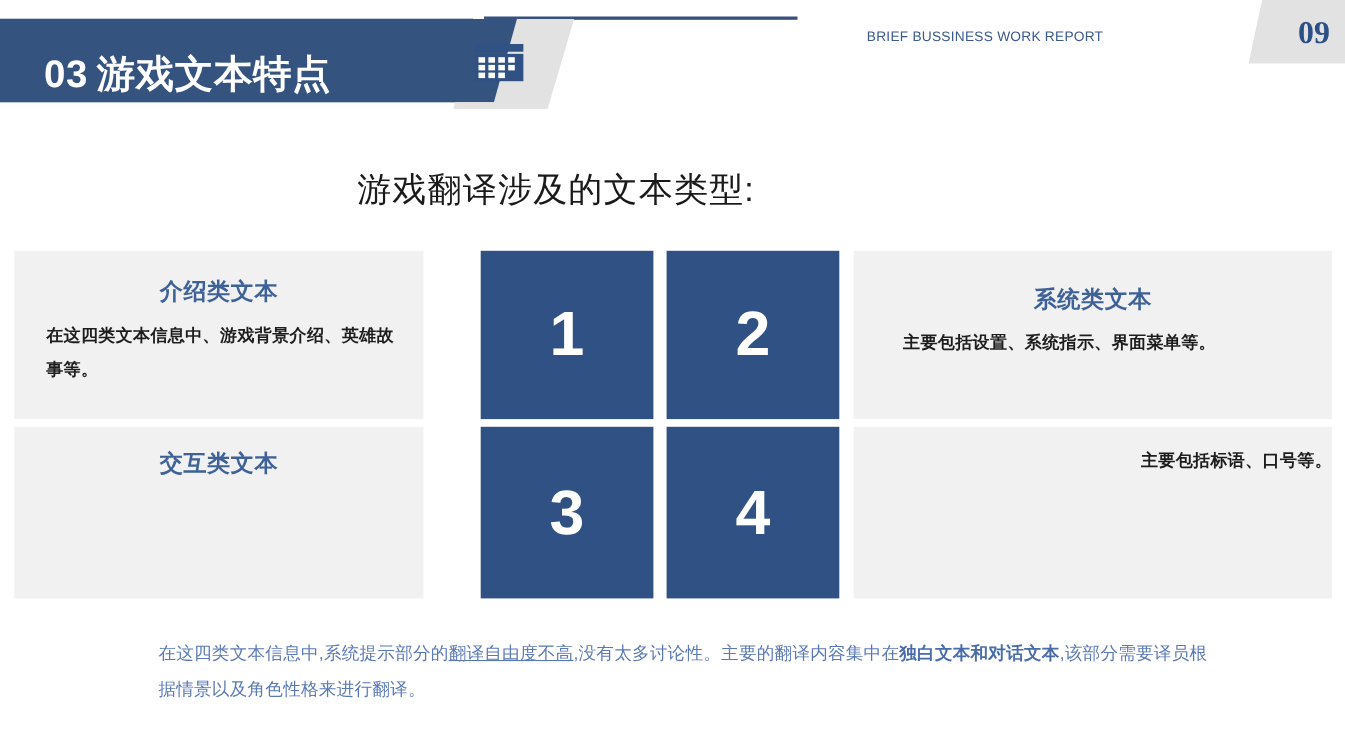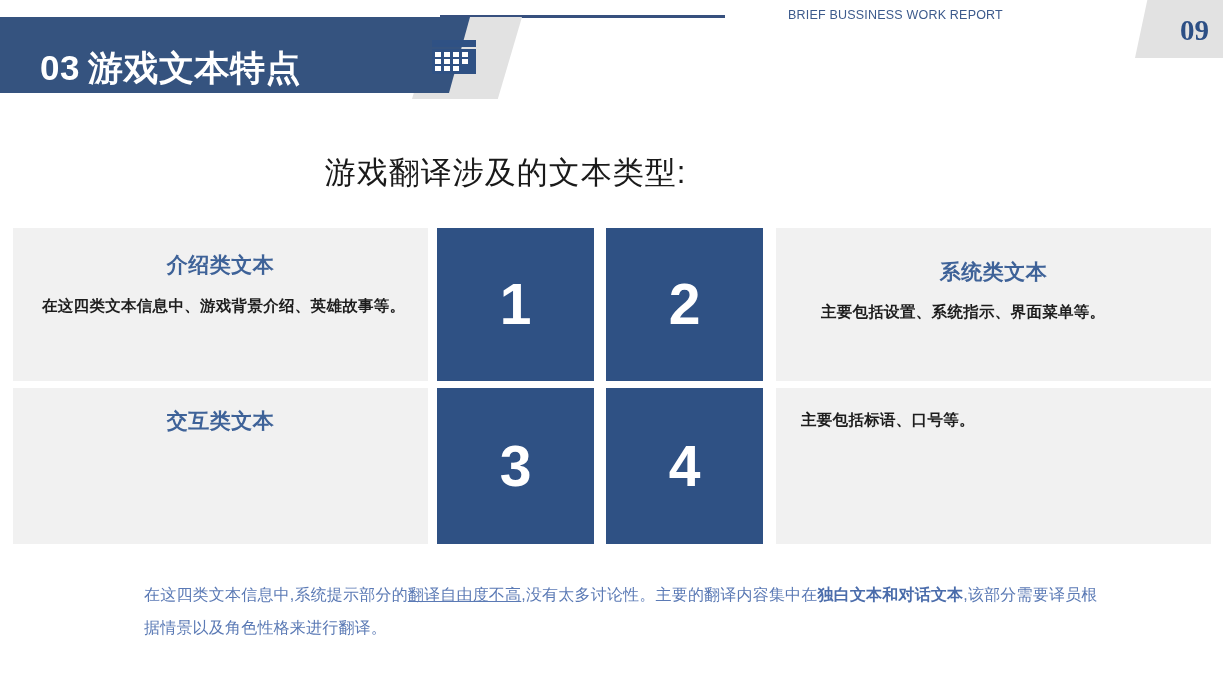--- a/index.html
+++ b/index.html
@@ -69,21 +69,21 @@
   .header-icon {
     position: absolute;
     left: 432px;
     top: 40px;
     width: 44px;
     height: 34px;
   }
   .brand-text {
     position: absolute;
     left: 788px;
-    top: 8px;
+    top: 26px;
     font-size: 12.5px;
     color: #3c5a8c;
     letter-spacing: 0.2px;
     white-space: nowrap;
   }
   .page-badge {
     position: absolute;
     right: 0;
     top: 0;
     width: 88px;
@@ -121,21 +121,21 @@
     top: 228px;
     width: 1198px;
     height: 318px;
   }
   .card {
     position: absolute;
     background: #f1f1f1;
     box-sizing: border-box;
     overflow: hidden;
   }
-  .card-left  { left: 0;     width: 415px; }
+  .card-left  { left: 0;     width: 372px; }
   .card-right { left: 763px; width: 435px; }
   .row-top    { top: 0;      height: 153px; }
   .row-bottom { top: 160px;  height: 156px; }
 
   .card-title {
     font-size: 21px;
     font-weight: bold;
     color: #3e6298;
     text-align: center;
     letter-spacing: 0.5px;
@@ -147,21 +147,21 @@
     line-height: 31px;
     letter-spacing: 0.3px;
   }
   .c1 .card-title { margin-top: 23px; }
   .c1 .card-body  { margin-top: 11px; padding-left: 29px; padding-right: 14px; }
   .c2 .card-title { margin-top: 30px; }
   .c2 .card-body  { margin-top: 10px; padding-left: 45px; padding-right: 14px; }
   .c3 .card-title { margin-top: 19px; }
   .c3 .card-body  { margin-top: 5px; padding-left: 40px; padding-right: 14px; }
   .c4 .card-title { margin-top: 28px; }
-  .c4 .card-body  { margin-top: 16px; text-align: left; margin-left: 25px; }
+  .c4 .card-body  { margin-top: 16px; text-align: right; }
 
   .tile {
     position: absolute;
     background: #2f5184;
     color: #ffffff;
     font-size: 57px;
     font-weight: bold;
     display: flex;
     align-items: center;
     justify-content: center;

